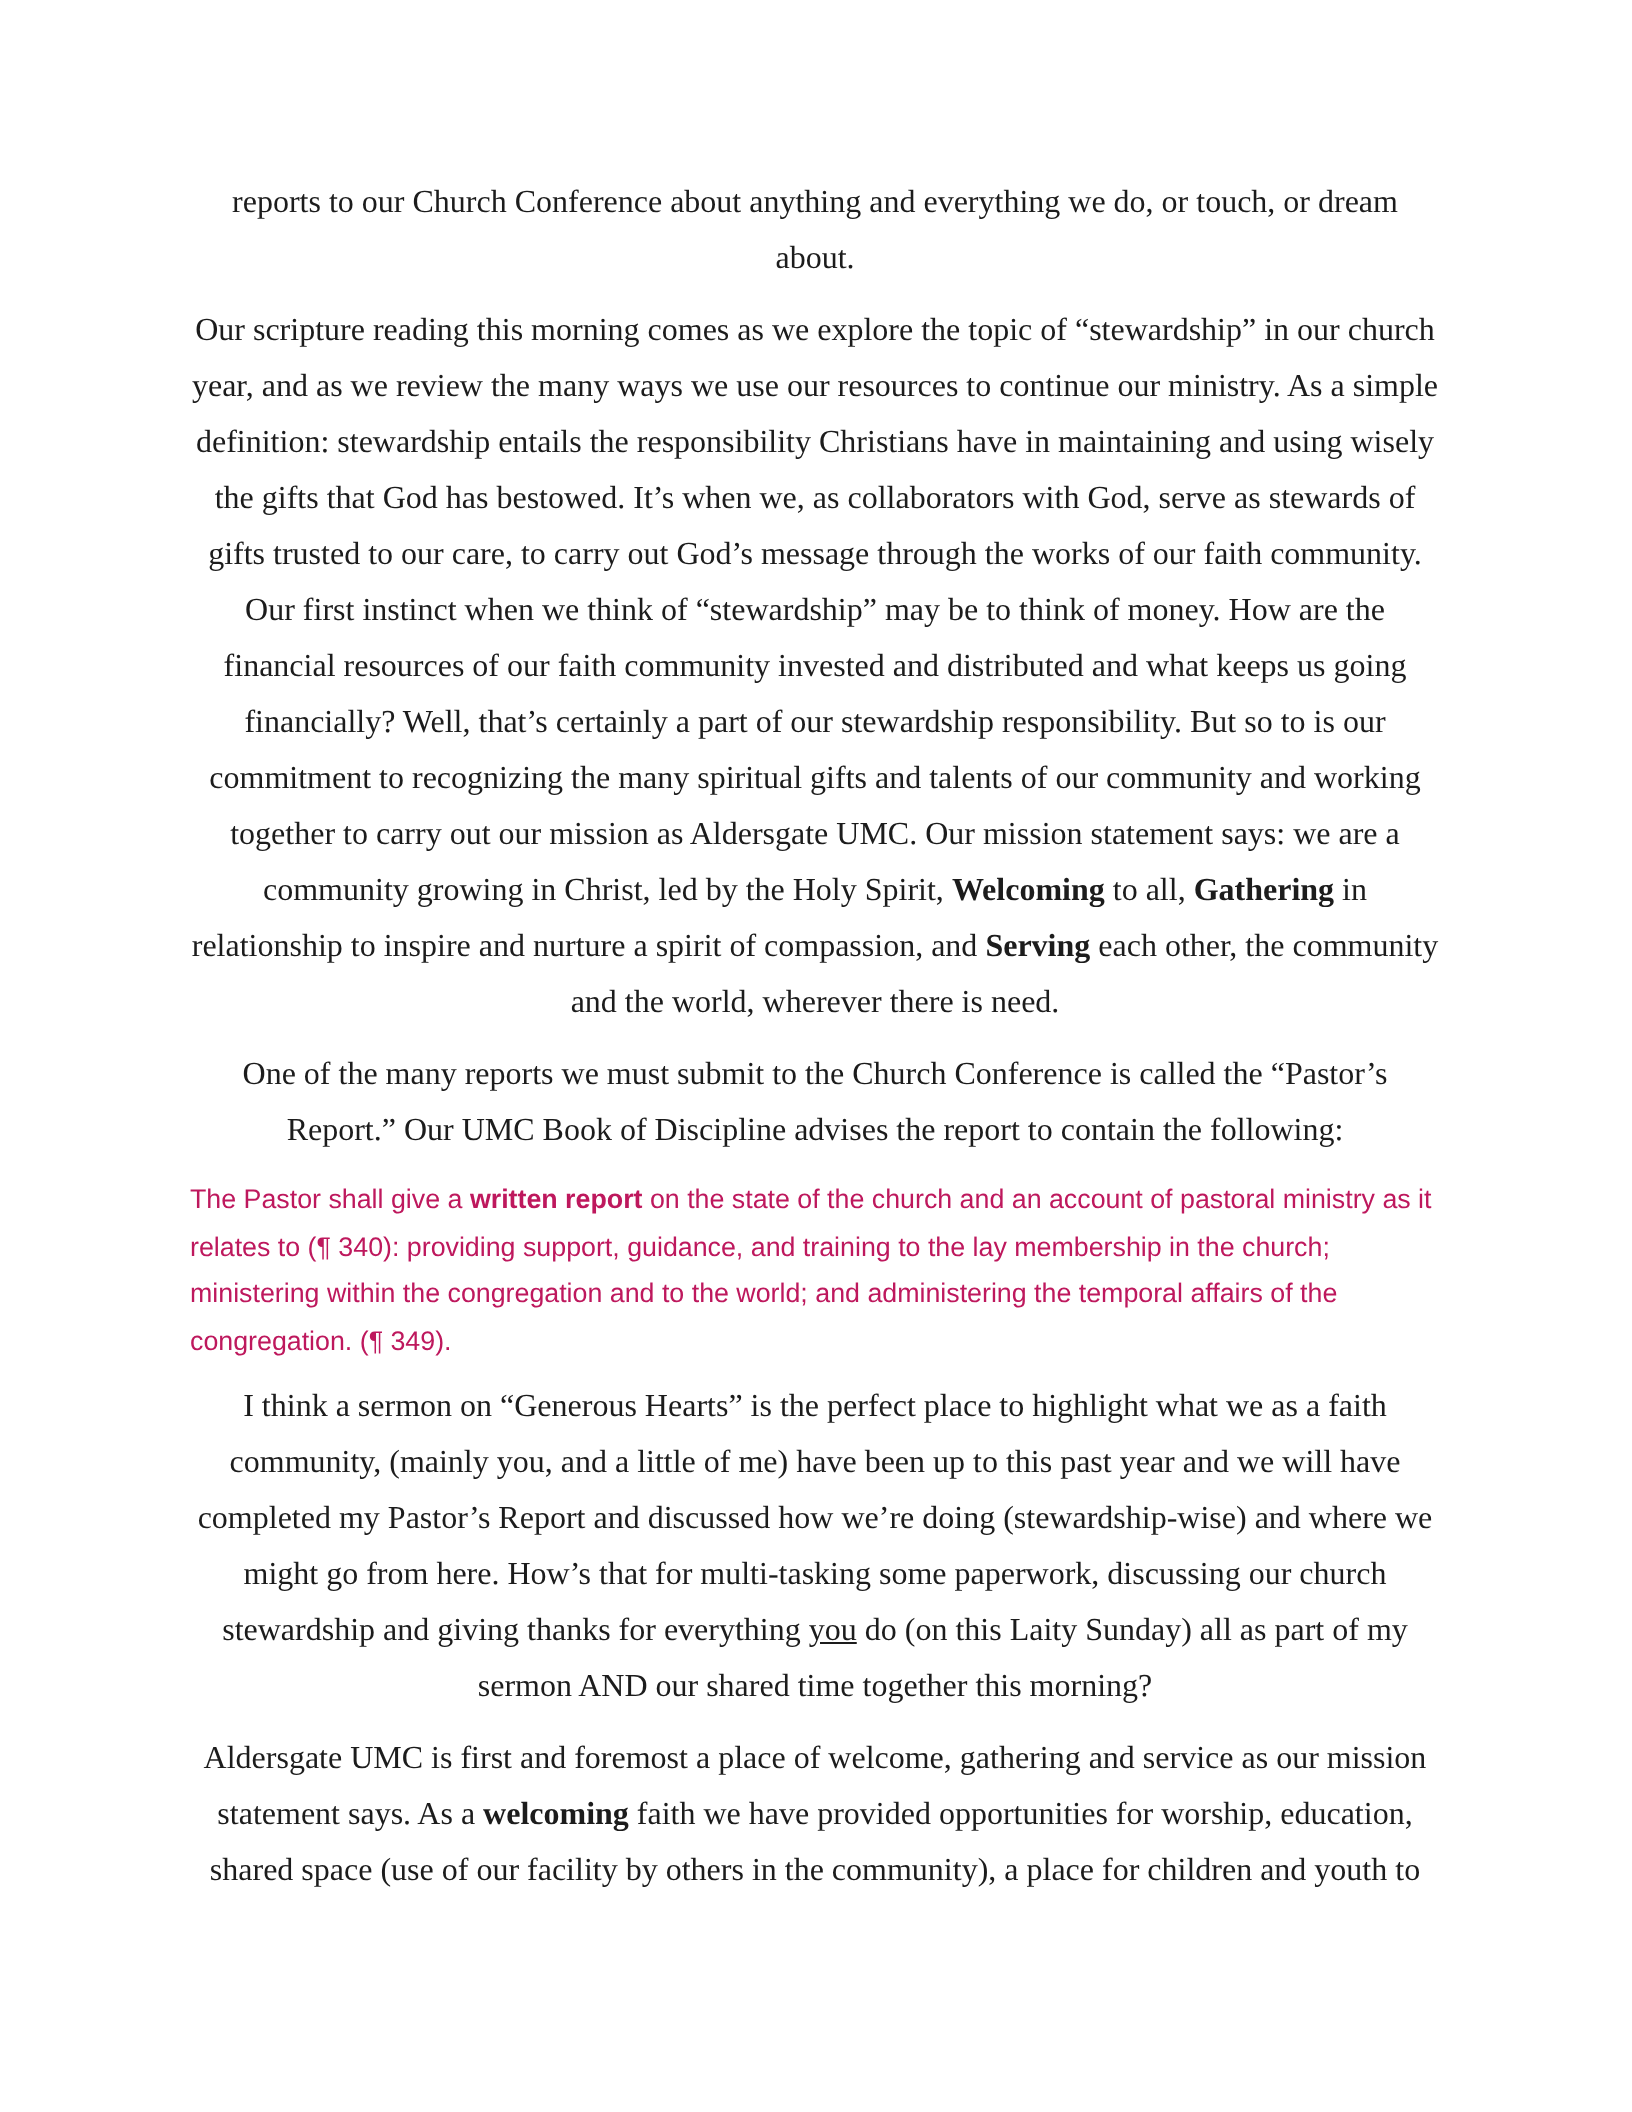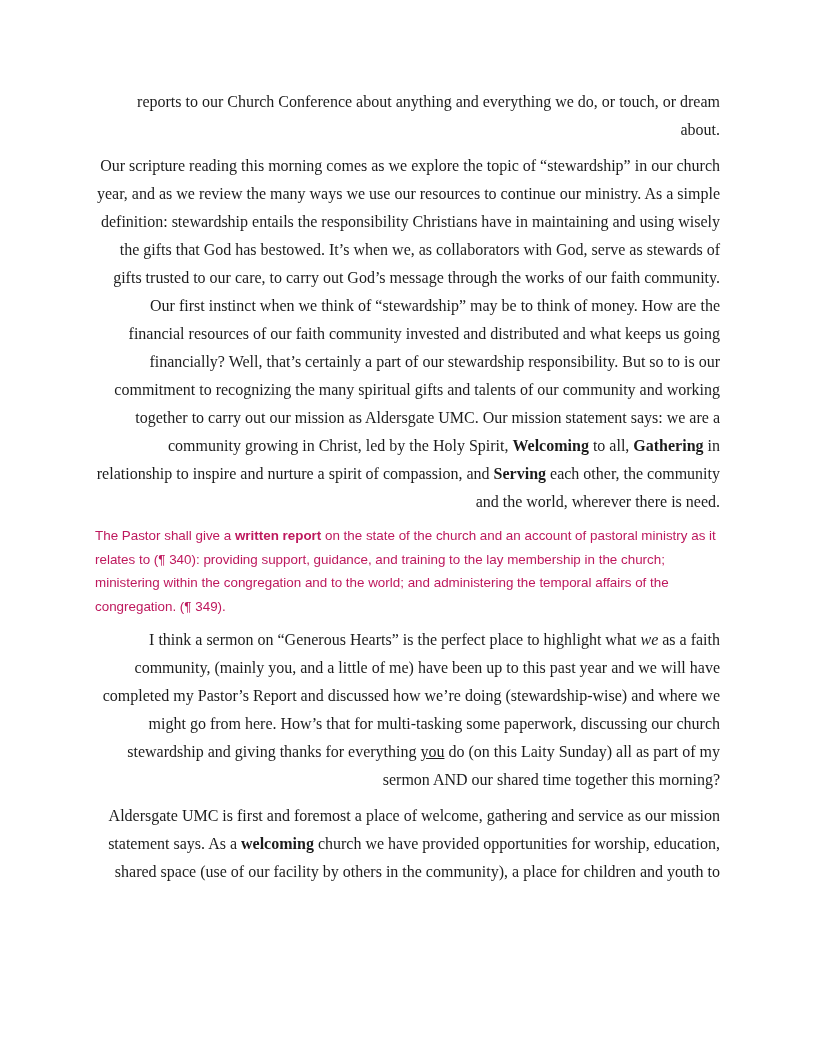--- a/index.html
+++ b/index.html
@@ -20,37 +20,38 @@
     width: 625px;
     color: #1c1c1c;
   }
   p.para {
     margin: 0 0 8px 0;
   }
   p.body {
     font-family: "Liberation Serif", "DejaVu Serif", serif;
     font-size: 16px;
     line-height: 28px;
-    text-align: right;
+    text-align: center;
   }
   p.quote {
     font-family: "Liberation Sans", "DejaVu Sans", sans-serif;
     font-size: 13.4px;
     line-height: 23.5px;
     color: #be185d;
   }
   span.bold { font-weight: bold; }
-  span.italic { font-style: italic; }
+  span.italic { }
   span.bold-italic { font-weight: bold; }
   span.underline { text-decoration: underline; }
 </style>
 </head>
 <body>
 
 <div class="page">
   <div class="doc-body">
       <p class="para body"><span>reports to our Church Conference about anything and everything we do, or touch, or dream about.</span></p>
       <p class="para body"><span>Our scripture reading this morning comes as we explore the topic of “stewardship” in our church year, and as we review the many ways we use our resources to continue our ministry.  As a simple definition: stewardship entails the responsibility Christians have in maintaining and using wisely the gifts that God has bestowed. It’s when we, as collaborators with God, serve as stewards of gifts trusted to our care, to carry out God’s message through the works of our faith community. Our first instinct when we think of “stewardship” may be to think of money. How are the financial resources of our faith community invested and distributed and what keeps us going financially? Well, that’s certainly a part of our stewardship responsibility. But so to is our commitment to recognizing the many spiritual gifts and talents of our community and working together to carry out our mission as Aldersgate UMC. Our mission statement says: we are a community growing in Christ, led by the Holy Spirit, </span><span class="bold-italic">Welcoming</span><span> to all, </span><span class="bold-italic">Gathering</span><span> in relationship to inspire and nurture a spirit of compassion, and </span><span class="bold-italic">Serving</span><span> each other, the community and the world, wherever there is need.</span></p>
+      <p class="para body"><span>One of the many reports we must submit to the Church Conference is called the “Pastor’s Report.” Our UMC Book of Discipline advises the report to contain the following:</span></p>
       <p class="para quote"><span>The Pastor shall give a </span><span class="bold">written report</span><span> on the state of the church and an account of pastoral ministry as it relates to (¶ 340): providing support, guidance, and training to the lay membership in the church; ministering within the congregation and to the world; and administering the temporal affairs of the congregation. (¶ 349).</span></p>
       <p class="para body"><span>I think a sermon on “Generous Hearts” is the perfect place to highlight what </span><span class="italic">we</span><span> as a faith community, (mainly you, and a little of me) have been up to this past year and we will have completed my Pastor’s Report and discussed how we’re doing (stewardship-wise) and where we might go from here. How’s that for multi-tasking some paperwork, discussing our church stewardship and giving thanks for everything </span><span class="underline">you</span><span> do (on this Laity Sunday) all as part of my sermon AND our shared time together this morning?</span></p>
-      <p class="para body"><span>Aldersgate UMC is first and foremost a place of welcome, gathering and service as our mission statement says.  As a </span><span class="bold-italic">welcoming</span><span> church we have provided opportunities for worship, education, shared space (use of our facility by others in the community), a place for children and youth to</span></p>
+      <p class="para body"><span>Aldersgate UMC is first and foremost a place of welcome, gathering and service as our mission statement says.  As a </span><span class="bold-italic">welcoming</span><span> faith we have provided opportunities for worship, education, shared space (use of our facility by others in the community), a place for children and youth to</span></p>
     </div>
 </div>
 
 </body></html>

